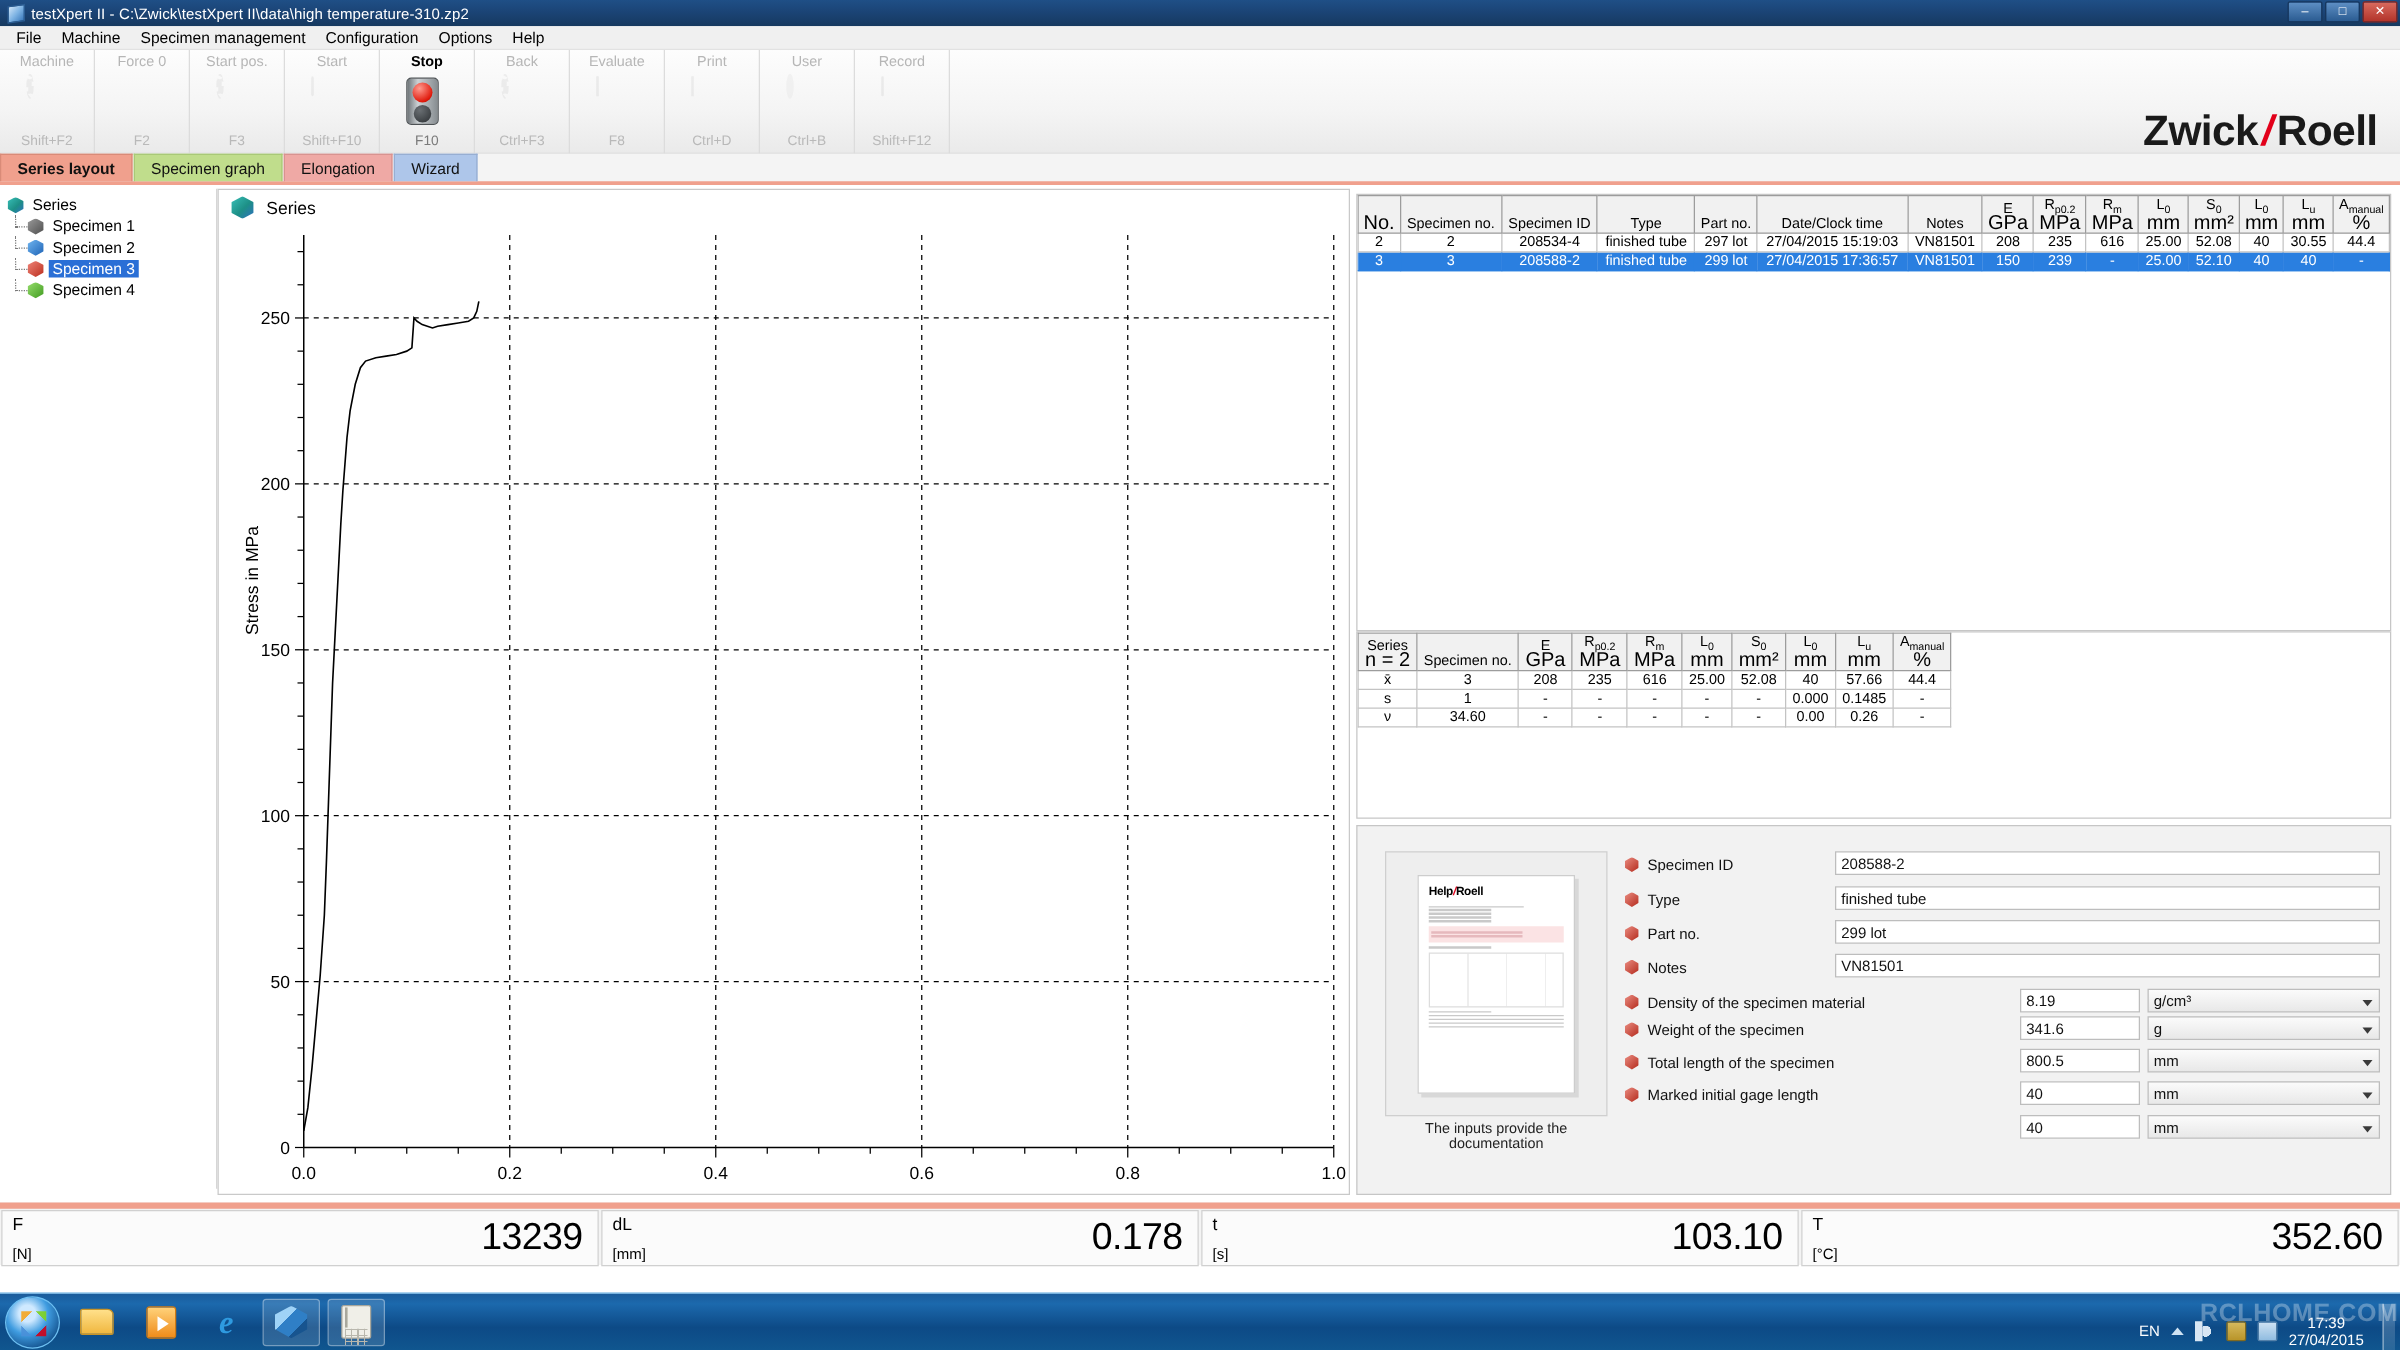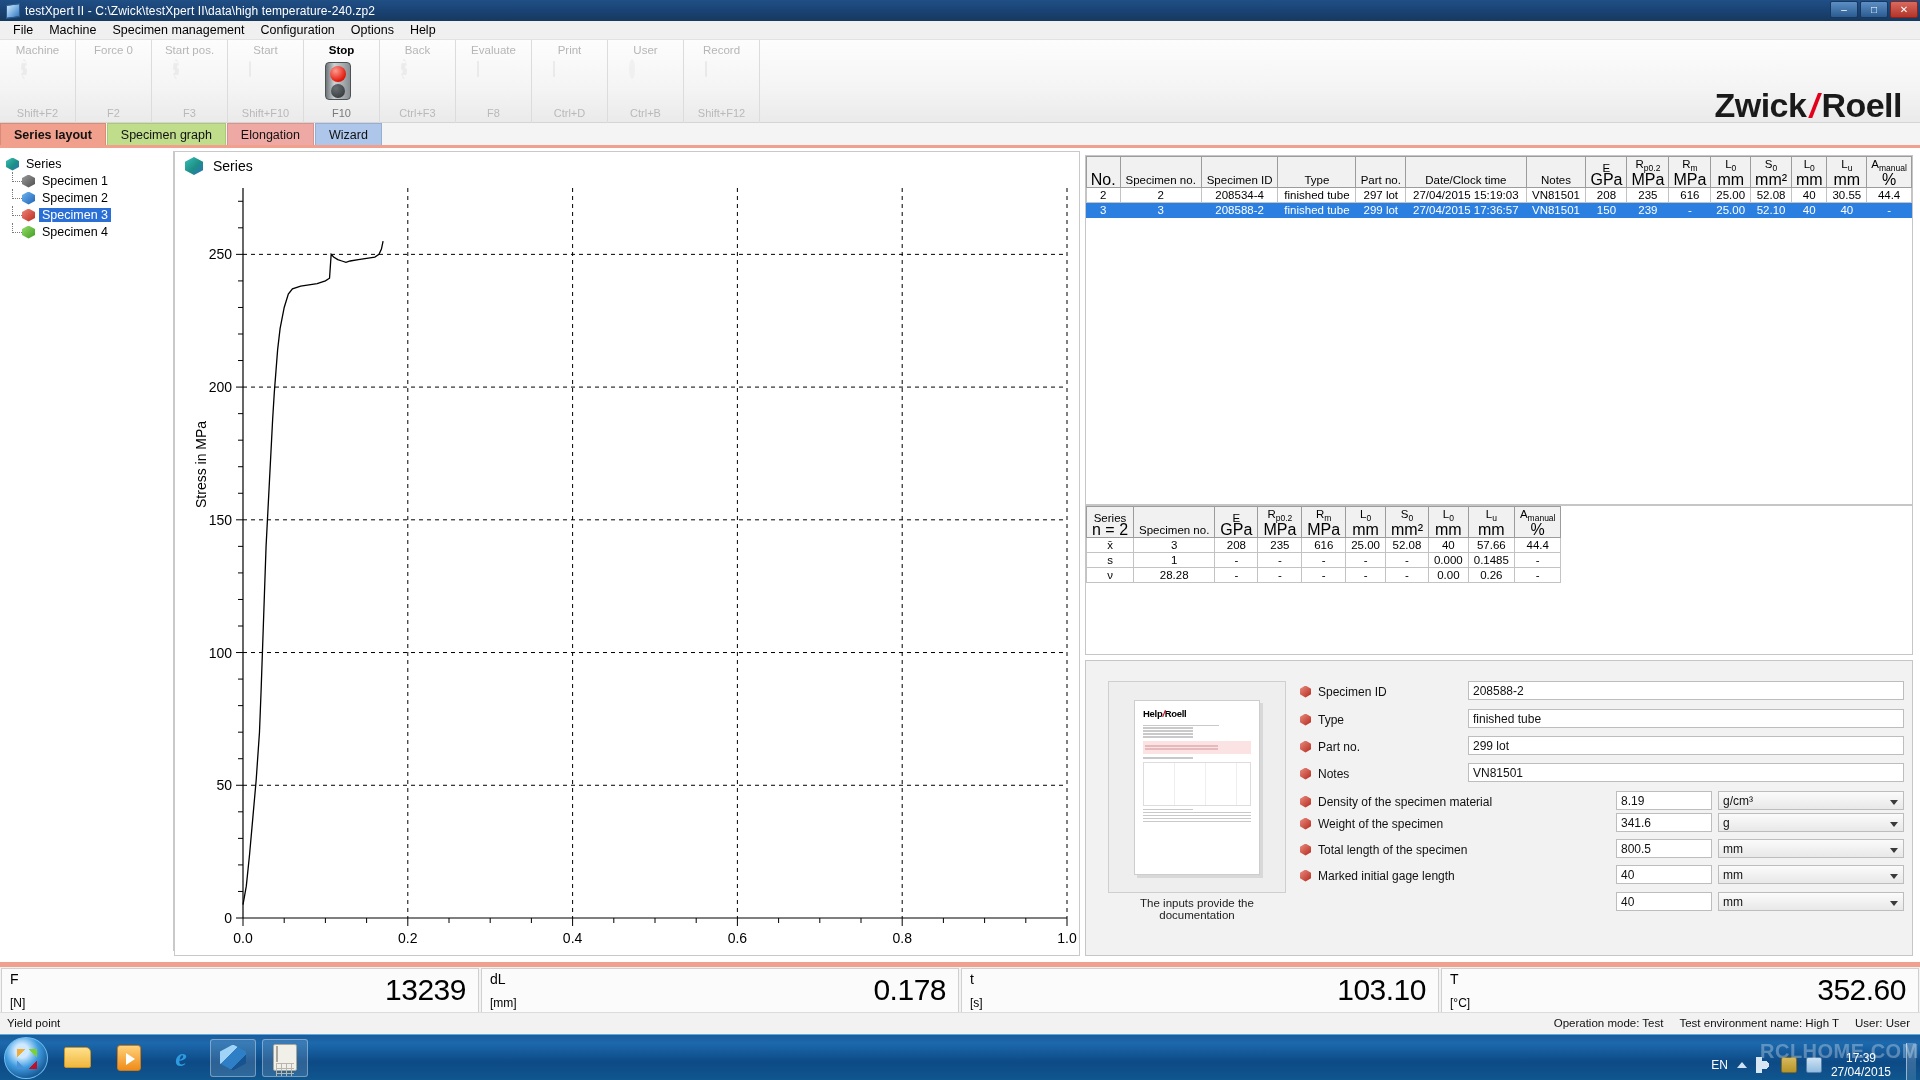--- a/index.html
+++ b/index.html
@@ -336,21 +336,21 @@
     letter-spacing: .5px; pointer-events: none;
   }
 </style>
 </head>
 <body>
 
 <div id="app">
 
   <div class="titlebar">
     <div class="title-icon"></div>
-    <span class="title-text">testXpert II  - C:\Zwick\testXpert II\data\high temperature-240.zp2</span>
+    <span class="title-text">testXpert II  - C:\Zwick\testXpert II\data\high temperature-310.zp2</span>
     <div class="title-btns">
       <div class="tb-btn">–</div>
       <div class="tb-btn">□</div>
       <div class="tb-btn close">✕</div>
     </div>
   </div>
 
   <div class="menubar">
     <div class="menu-item">File</div>
     <div class="menu-item">Machine</div>
@@ -634,21 +634,21 @@
             <td>-</td>
             <td>-</td>
             <td>-</td>
             <td>-</td>
             <td>0.000</td>
             <td>0.1485</td>
             <td>-</td>
           </tr>
           <tr>
             <td>ν</td>
-            <td>28.28</td>
+            <td>34.60</td>
             <td>-</td>
             <td>-</td>
             <td>-</td>
             <td>-</td>
             <td>-</td>
             <td>0.00</td>
             <td>0.26</td>
             <td>-</td>
           </tr>
         </tbody>
@@ -768,28 +768,20 @@
       <span class="unit">[s]</span>
       <span class="val">103.10</span>
     </div>
     <div class="read">
       <span class="sym">T</span>
       <span class="unit">[°C]</span>
       <span class="val">352.60</span>
     </div>
   </div>
 
-  <div class="statusbar">
-    <span class="sb-left">Yield point</span>
-    <span class="sb-right">
-      <span>Operation mode: Test</span>
-      <span>Test environment name: High T</span>
-      <span>User: User</span>
-    </span>
-  </div>
 
   <div class="taskbar">
     <div class="startorb"></div>
     <div class="tbtn">
       <span class="ic-folder"></span>
     </div>
     <div class="tbtn">
       <span class="ic-wmp"></span>
     </div>
     <div class="tbtn">

